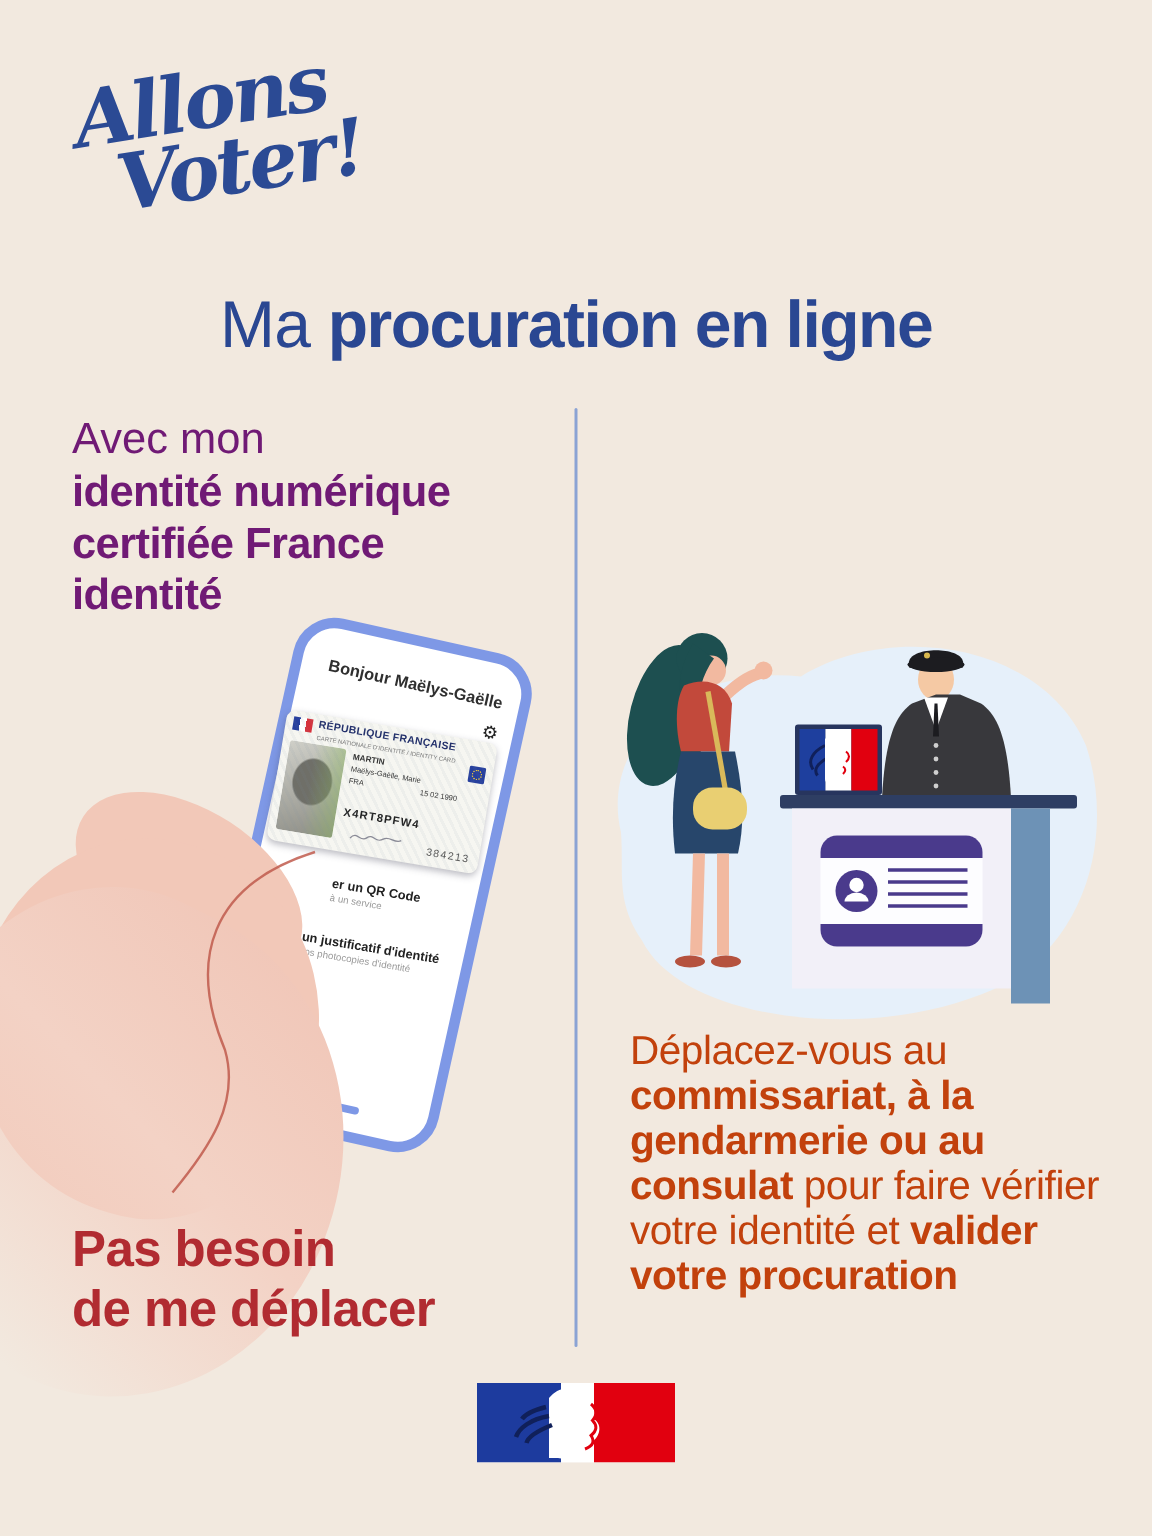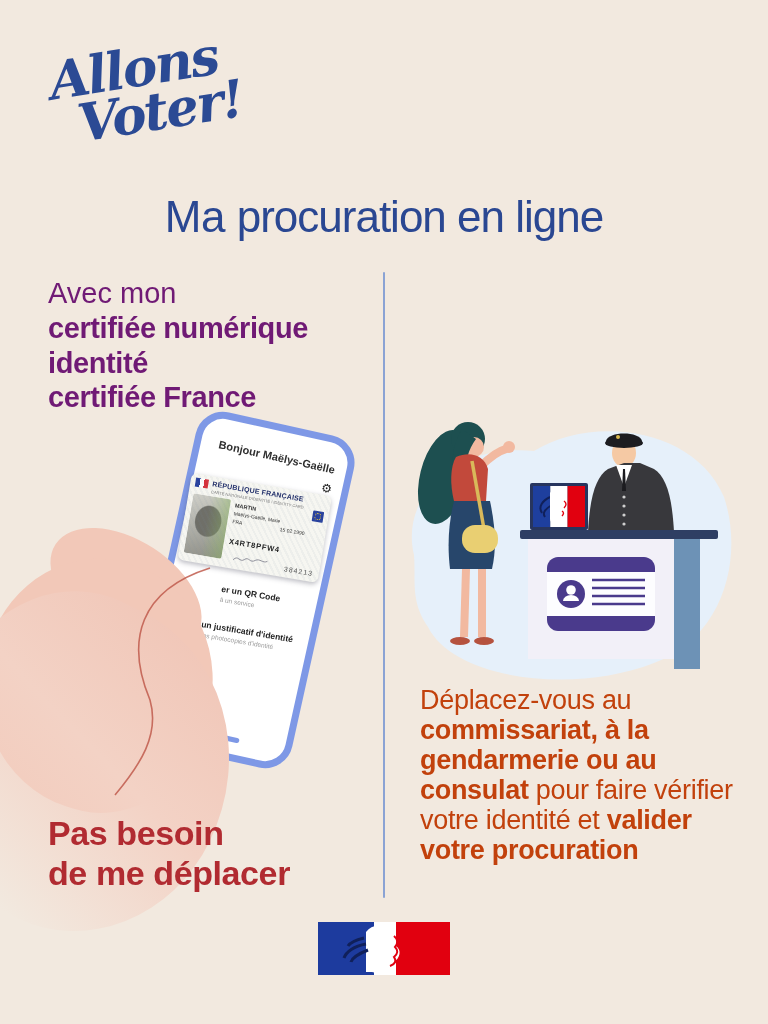--- a/index.html
+++ b/index.html
@@ -17,21 +17,21 @@
   }
   .brand .l1{font-size:52px;letter-spacing:-2px;}
   .brand .l2{font-size:52px;letter-spacing:-2px;margin-left:22px;}
 
   
   .title{
     position:absolute;left:0;top:192px;width:768px;text-align:center;
     color:#2a4792;font-size:44px;letter-spacing:-0.5px;
   }
   .title .light{font-weight:400;margin-top:43px;}
-  .title .bold{font-weight:400;letter-spacing:-1px;margin-top:16px;}
+  .title .bold{font-weight:700;letter-spacing:-1px;margin-top:16px;}
 
   
   .divider{
     position:absolute;left:383px;top:272px;width:2px;height:626px;
     background:#8ba3d4;border-radius:2px;
   }
   .col-head{position:absolute;color:#701a75;font-size:29px;line-height:1.2;}
   .col-head .light{font-weight:400;}
   .col-head .bold{font-weight:700;letter-spacing:-0.4px;}
   .col-head.left{left:48px;top:276px;}
@@ -127,23 +127,23 @@
 
   <div class="title">
     <span class="light">Ma</span>
     <span class="bold">procuration en ligne</span>
   </div>
 
   <div class="divider"></div>
 
   <div class="col-head left">
     <div class="light">Avec mon</div>
-    <div class="bold">certifiée numérique</div>
+    <div class="bold">identité numérique</div>
+    <div class="bold">certifiée France</div>
     <div class="bold">identité</div>
-    <div class="bold">certifiée France</div>
   </div>
 
 
   <div class="phone">
     <div class="greeting">Bonjour Maëlys-Gaëlle</div>
     <div class="gear">⚙</div>
 
     <div class="id-card">
       <span class="card-flag"></span>
       <span class="card-header">RÉPUBLIQUE FRANÇAISE</span>

